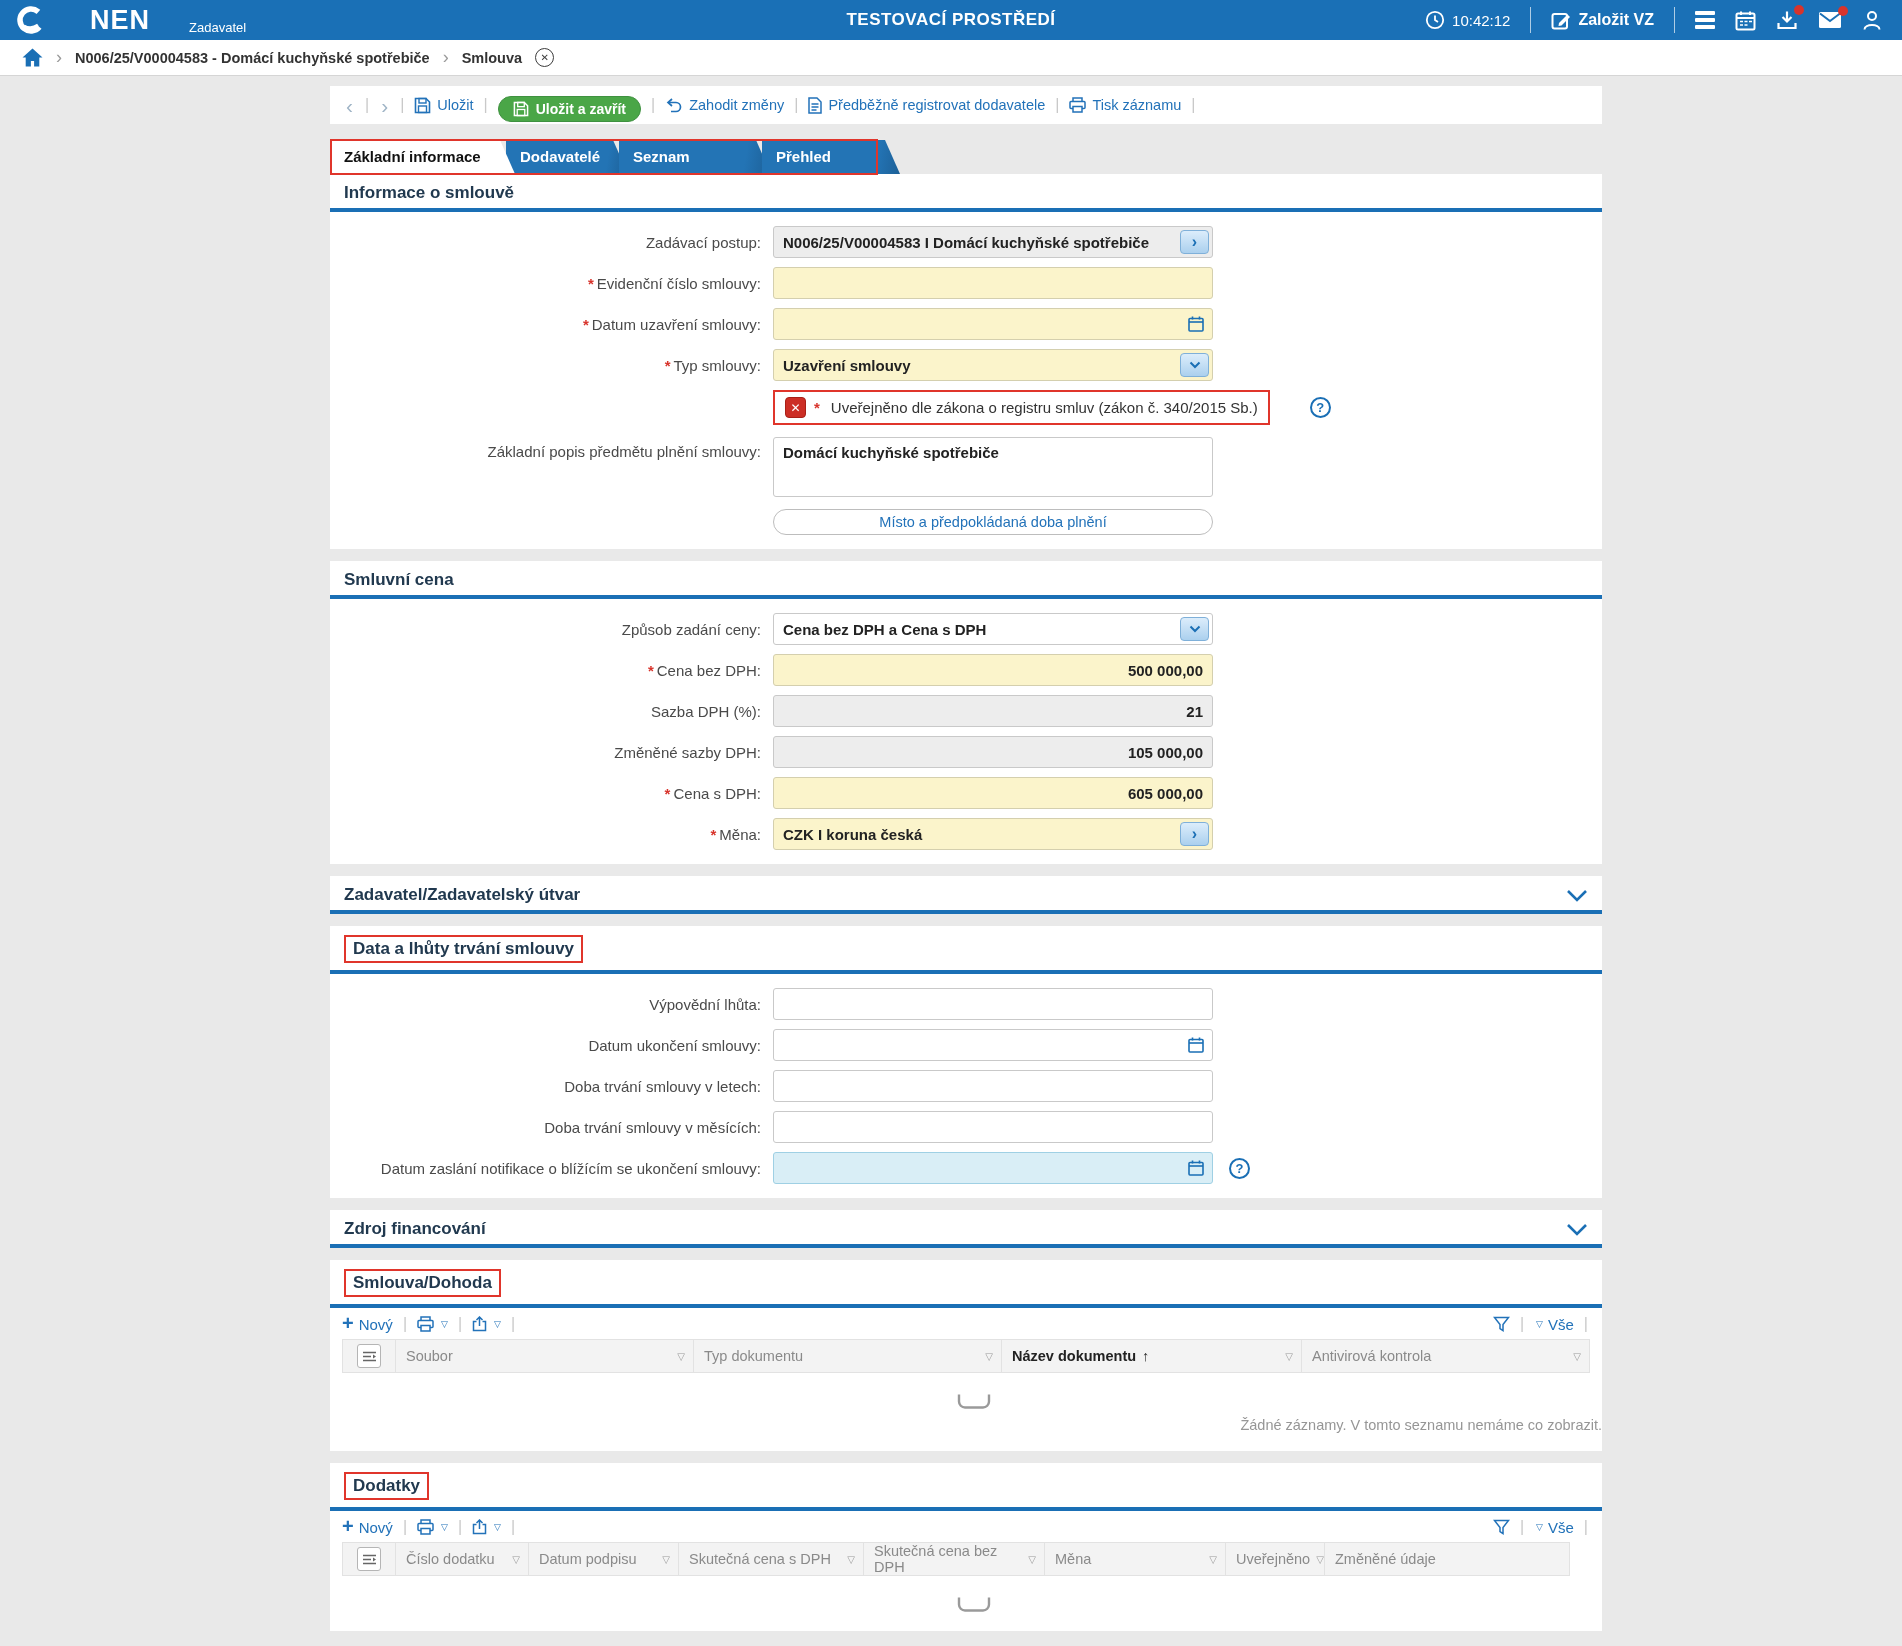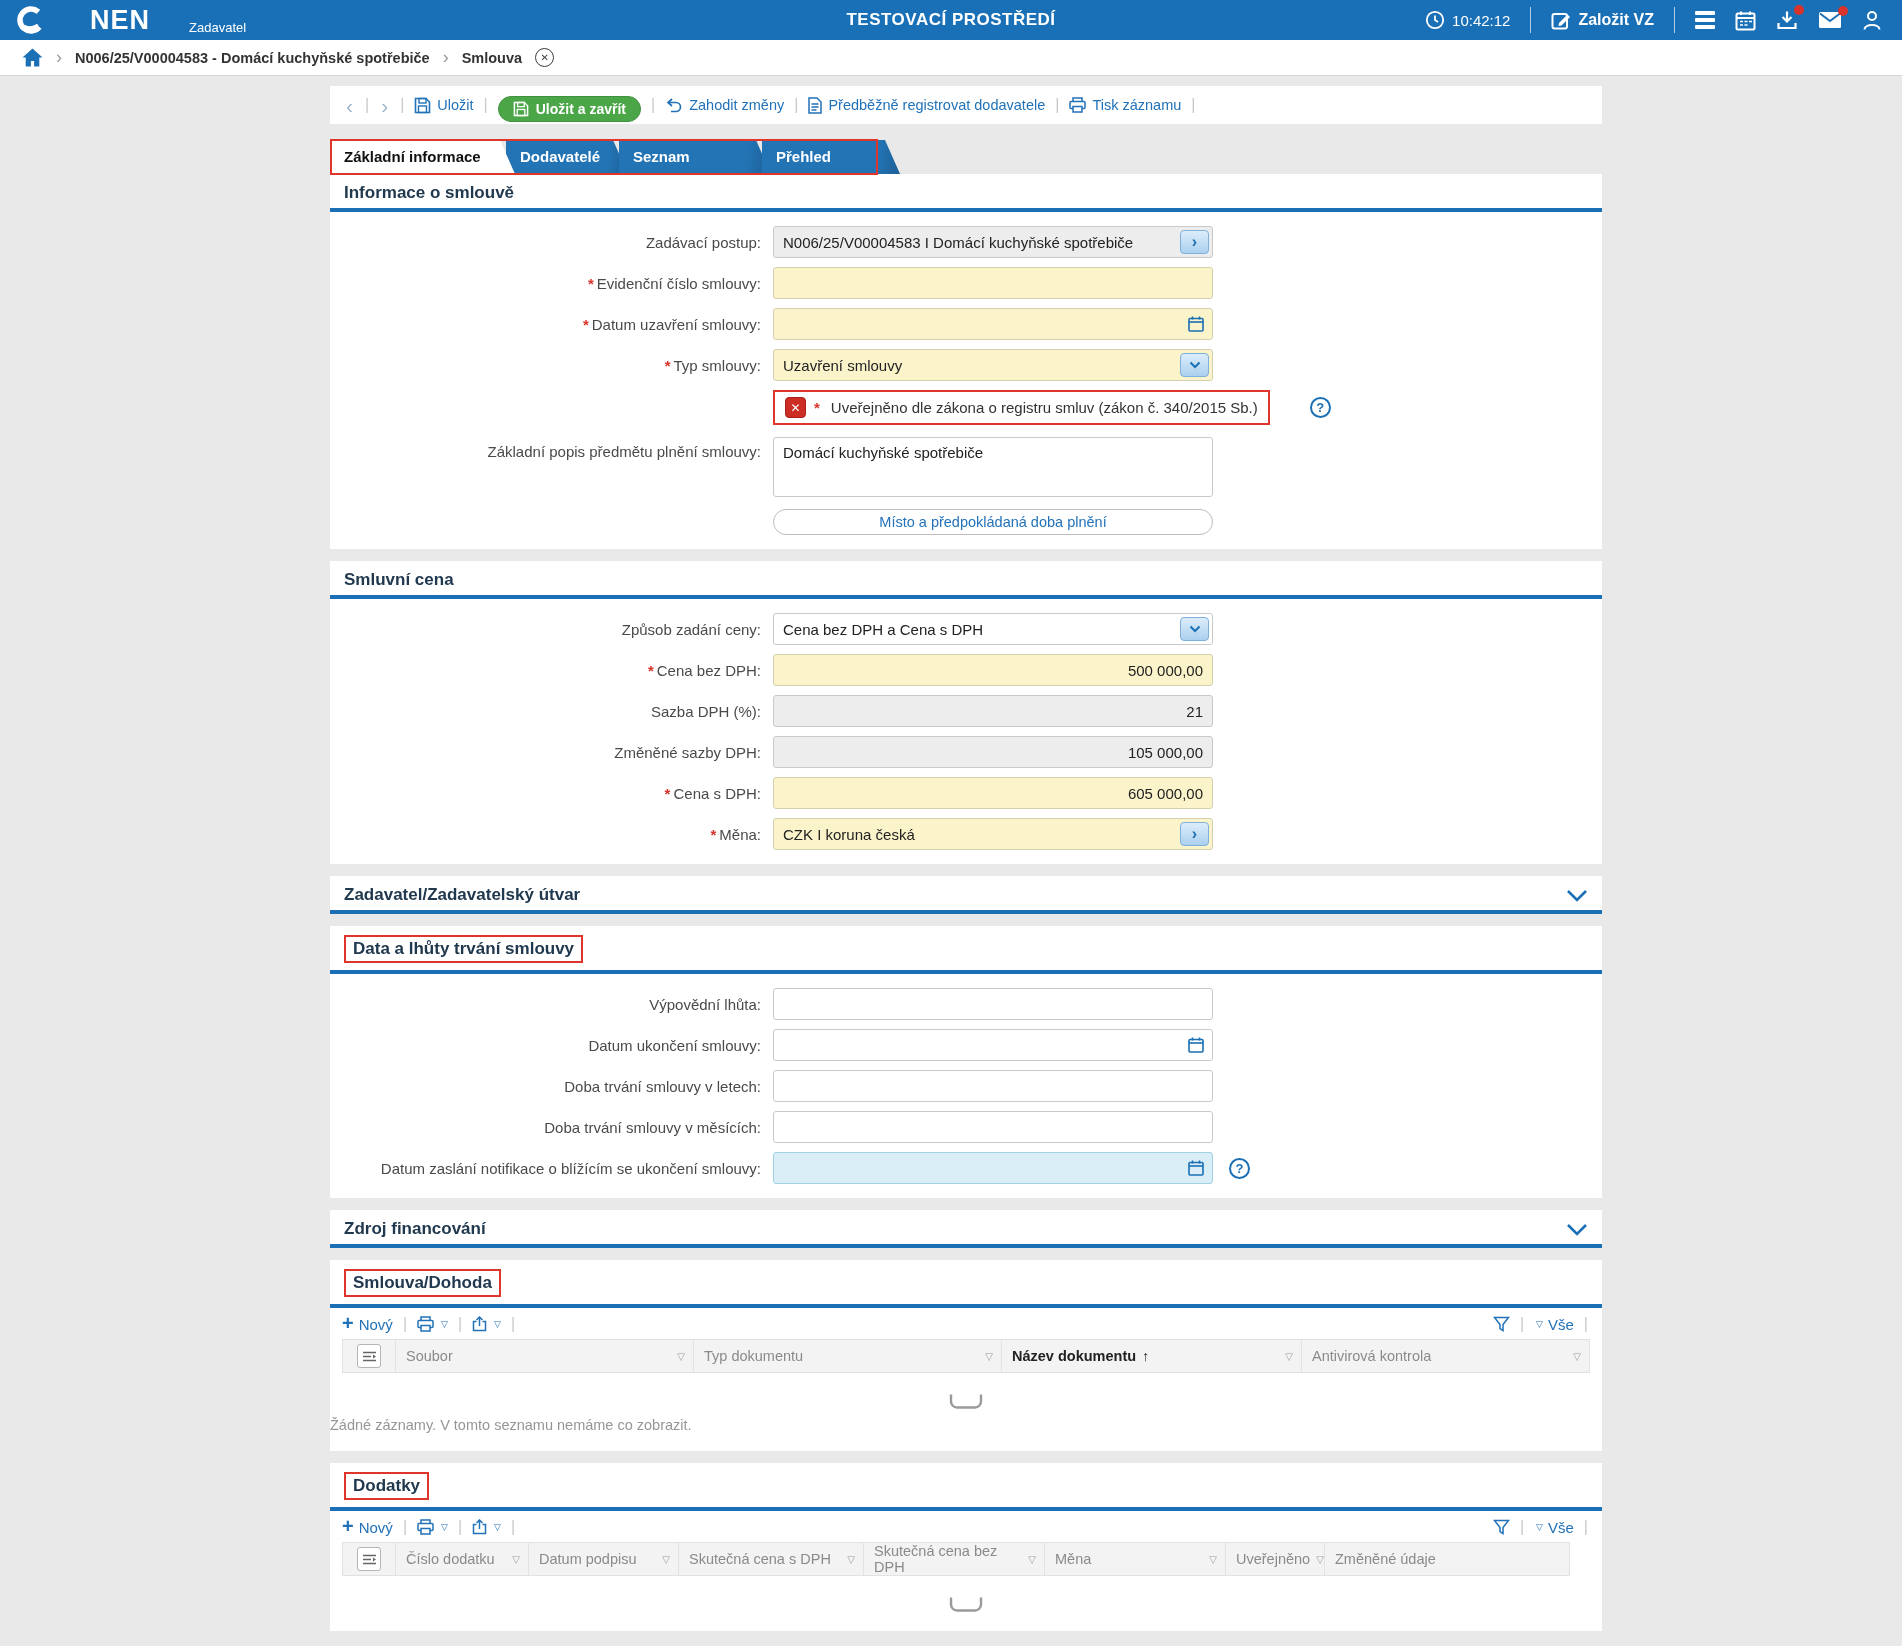--- a/index.html
+++ b/index.html
@@ -58,21 +58,21 @@
   .accent { height:4px; background:#1A6FB5; }
   .redbox { border:2px solid #E0352B; padding:2px 7px; display:inline-block; }
   .card-body { padding:14px 0 14px 0; }
 
   
   .frow { display:flex; align-items:center; margin:0 16px 9px 0; min-height:32px; position:relative; }
   .flabel { width:443px; text-align:right; padding-right:12px; color:#4a4a4a; font-size:15px; flex:none; }
   .req-star { color:#D8342C; font-weight:bold; margin-right:3px; }
   .fwrap { position:relative; width:440px; flex:none; }
   .fld { width:100%; height:32px; border:1px solid #c9c9c9; border-radius:3px; padding:0 9px;
-         font-family:"Liberation Sans","DejaVu Sans",sans-serif; font-size:15px; font-weight:normal; color:#222; background:#fff; }
+         font-family:"Liberation Sans","DejaVu Sans",sans-serif; font-size:15px; font-weight:bold; color:#222; background:#fff; }
   .req-fld { background:#FBF4CB; border-color:#d4cfae; }
   .ro-fld  { background:#ededed; border-color:#c9c9c9; }
   .blue-fld{ background:#D9EEF6; border-color:#9fd0e4; }
   .num { text-align:right; }
   .pad-r { padding-right:40px; }
   .navbtn { position:absolute; right:4px; top:4px; width:29px; height:24px; background:linear-gradient(#dcedfb,#abd0ee);
             border:1px solid #7fb0d9; border-radius:4px; color:#1A6FB5; font-weight:bold; font-size:16px;
             display:flex; align-items:center; justify-content:center; cursor:pointer; line-height:1; }
   .calbtn { position:absolute; right:9px; top:8px; cursor:pointer; display:flex; }
   .helpicon { width:21px; height:21px; border:2px solid #1A6FB5; border-radius:50%; color:#1A6FB5; font-weight:bold;
@@ -101,21 +101,21 @@
   .mini-caret { font-size:9px; color:#2272B9; margin-left:2px; }
   .tbar-right { margin-left:auto; display:flex; align-items:center; gap:10px; }
   .thead { display:flex; margin:0 12px; height:34px; }
   .th { background:#f3f3f3; border:1px solid #e2e2e2; border-left:none; display:flex; align-items:center;
         padding:0 8px 0 10px; color:#8a8a8a; font-size:14.5px; margin-right:0; position:relative; cursor:pointer; }
   .th:first-child { border-left:1px solid #e2e2e2; justify-content:center; padding:0; }
   .th .fcaret { margin-left:auto; font-size:10px; color:#9a9a9a; padding-left:6px; }
   .th.sorted { color:#222; font-weight:bold; }
   .colset { width:24px; height:24px; border:1px solid #b5b5b5; border-radius:3px; background:#fff;
             display:flex; align-items:center; justify-content:center; }
-  .empty-block { text-align:left; padding:20px 0 18px 0; }
+  .empty-block { text-align:right; padding:20px 0 18px 16px; }
   .empty-text { color:#969696; font-size:14.5px; margin-top:7px; }
 
   svg { display:block; }
 </style>
 </head>
 <body>
 
 <div class="topbar">
   <div class="brandwrap">
     <span class="brand-logo">

